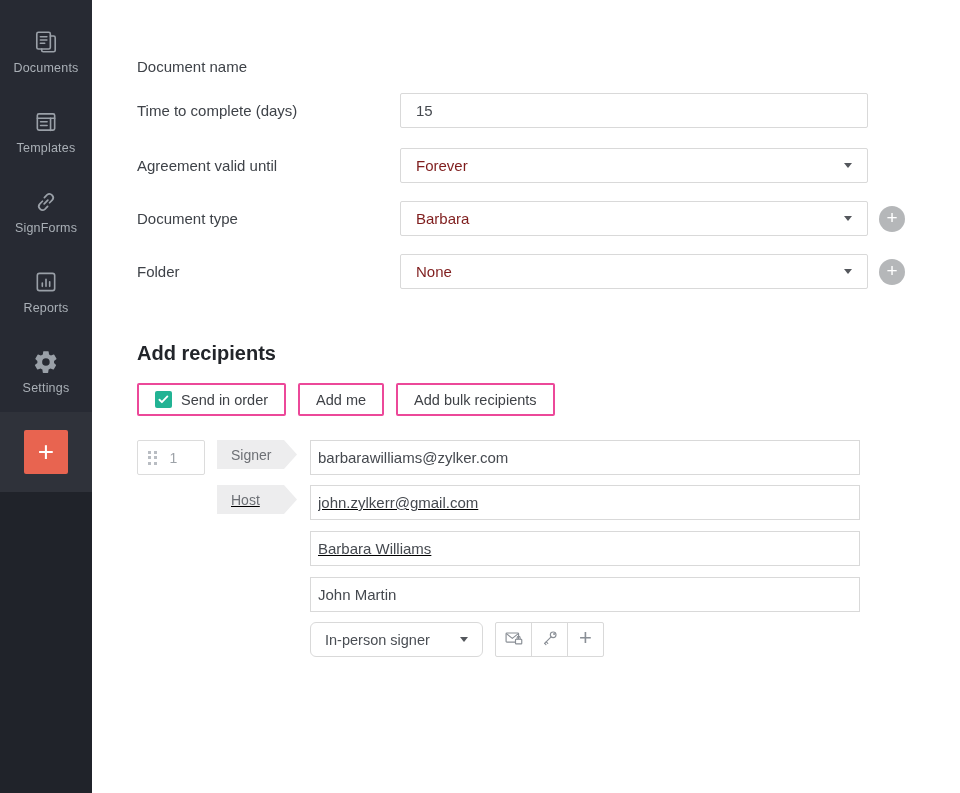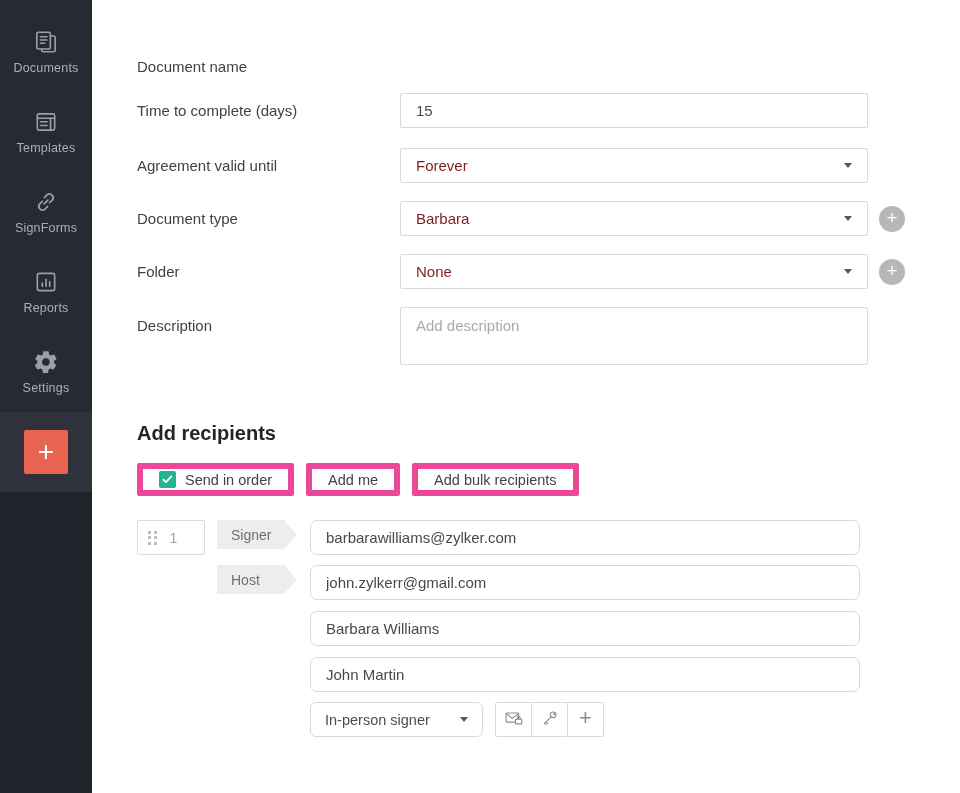--- a/index.html
+++ b/index.html
@@ -37,38 +37,38 @@
     border-top:5.5px solid #54575c; }
   .tarea { width:468px; height:58px; border:1px solid #d9d9d9; border-radius:2px; padding:9px 15px;
     font-size:15px; color:#45494f; resize:none; font-family:"Liberation Sans", sans-serif; outline:none; }
   .plus-circle { width:26px; height:26px; border-radius:50%; background:#b5b7b9; border:none; color:#fff;
     font-size:19px; line-height:24px; margin-left:11px; cursor:pointer; display:flex; align-items:center;
     justify-content:center; padding-bottom:2px; }
 
   
   .section-title { margin-top:53px; font-size:20px; font-weight:600; color:#22252a; }
   .btn-row { display:flex; margin-top:18px; margin-bottom:24px; }
-  .obtn { height:33px; border:6px solid #ec4899; border-radius:2px; background:#fff; display:flex;
+  .obtn { height:33px; border:2px solid #ec4899; border-radius:2px; background:#fff; display:flex;
     align-items:center; padding:0 16px; font-size:14.5px; color:#3f4247; margin-right:12px; cursor:pointer;
     font-family:"Liberation Sans", sans-serif; }
   .cbx { width:17px; height:17px; border-radius:2px; background:#22b394; margin-right:9px; display:flex;
     align-items:center; justify-content:center; }
   .rrow { display:flex; align-items:stretch; margin-bottom:10px; }
-  .rrow.g11 { margin-bottom:11px; }
+  .rrow.g11 { margin-bottom:11px;text-decoration:underline; }
   .order-box { width:68px; height:35px; border:1px solid #dcdcdc; border-radius:2px; display:flex;
     align-items:center; padding-left:10px; margin-right:12px; cursor:grab; background:#fff; }
   .dots { display:grid; grid-template-columns:3px 3px; grid-auto-rows:3px; gap:2.5px; margin-right:13px; }
   .dots i { background:#b9bdc3; display:block; }
   .order-num { font-size:14px; color:#9da2a8; }
   .spacer80 { width:80px; flex:0 0 80px; }
   .spacer173 { width:173px; flex:0 0 173px; }
   .pennant { width:80px; flex:0 0 80px; height:29px; background:#ededee; color:#6d7075; font-size:14px;
     display:flex; align-items:center; padding-left:14px; margin-right:13px;
     clip-path:polygon(0 0, calc(100% - 13px) 0, 100% 50%, calc(100% - 13px) 100%, 0 100%); }
-  .rinput { width:550px; height:35px; border:1px solid #d9d9d9; border-radius:7px; padding:0 15px;
+  .rinput { width:550px; height:35px; border:1px solid #d9d9d9; border-radius:0; padding:0 7px;
     font-size:15px; color:#45494f; font-family:"Liberation Sans", sans-serif; outline:none; }
   .sel-sm { width:173px; height:35px; border:1px solid #d9d9d9; border-radius:6px; padding:0 14px;
     display:flex; align-items:center; justify-content:space-between; font-size:14.5px; color:#4a4e54;
     background:#fff; cursor:pointer; margin-right:12px; }
   .icon-group { display:flex; }
   .ibtn { width:37px; height:35px; background:#fff; border:1px solid #d9d9d9; margin-left:-1px;
     display:flex; align-items:center; justify-content:center; cursor:pointer; }
   .ibtn:first-child { margin-left:0; border-radius:2px 0 0 2px; }
   .ibtn:last-child { border-radius:0 2px 2px 0; }
   .plus-glyph { font-size:22px; color:#8a8f96; font-weight:300; line-height:1; padding-bottom:3px; }
@@ -179,26 +179,20 @@
       <div class="flabel">Folder</div>
       <div class="fctrl" style="display:flex; align-items:center; flex:0 0 auto; width:auto;">
         <div class="selbox">
           <span>None</span>
           <span class="caret"></span>
         </div>
         <button class="plus-circle">+</button>
       </div>
     </div>
 
-    <div class="frow r5 top-align">
-      <div class="flabel">Description</div>
-      <div class="fctrl">
-        <textarea class="tarea" placeholder="Add description" style=""></textarea>
-      </div>
-    </div>
 
     <h2 class="section-title">Add recipients</h2>
 
     <div class="btn-row">
       <button class="obtn">
         <span class="cbx">
           <svg viewBox="0 0 17 17" width="13" height="13" fill="none" stroke="#ffffff" stroke-width="2.4" stroke-linecap="round" stroke-linejoin="round">
             <path d="M3.2 8.8l3.2 3.2 7.2-7.6"></path>
           </svg>
         </span>

